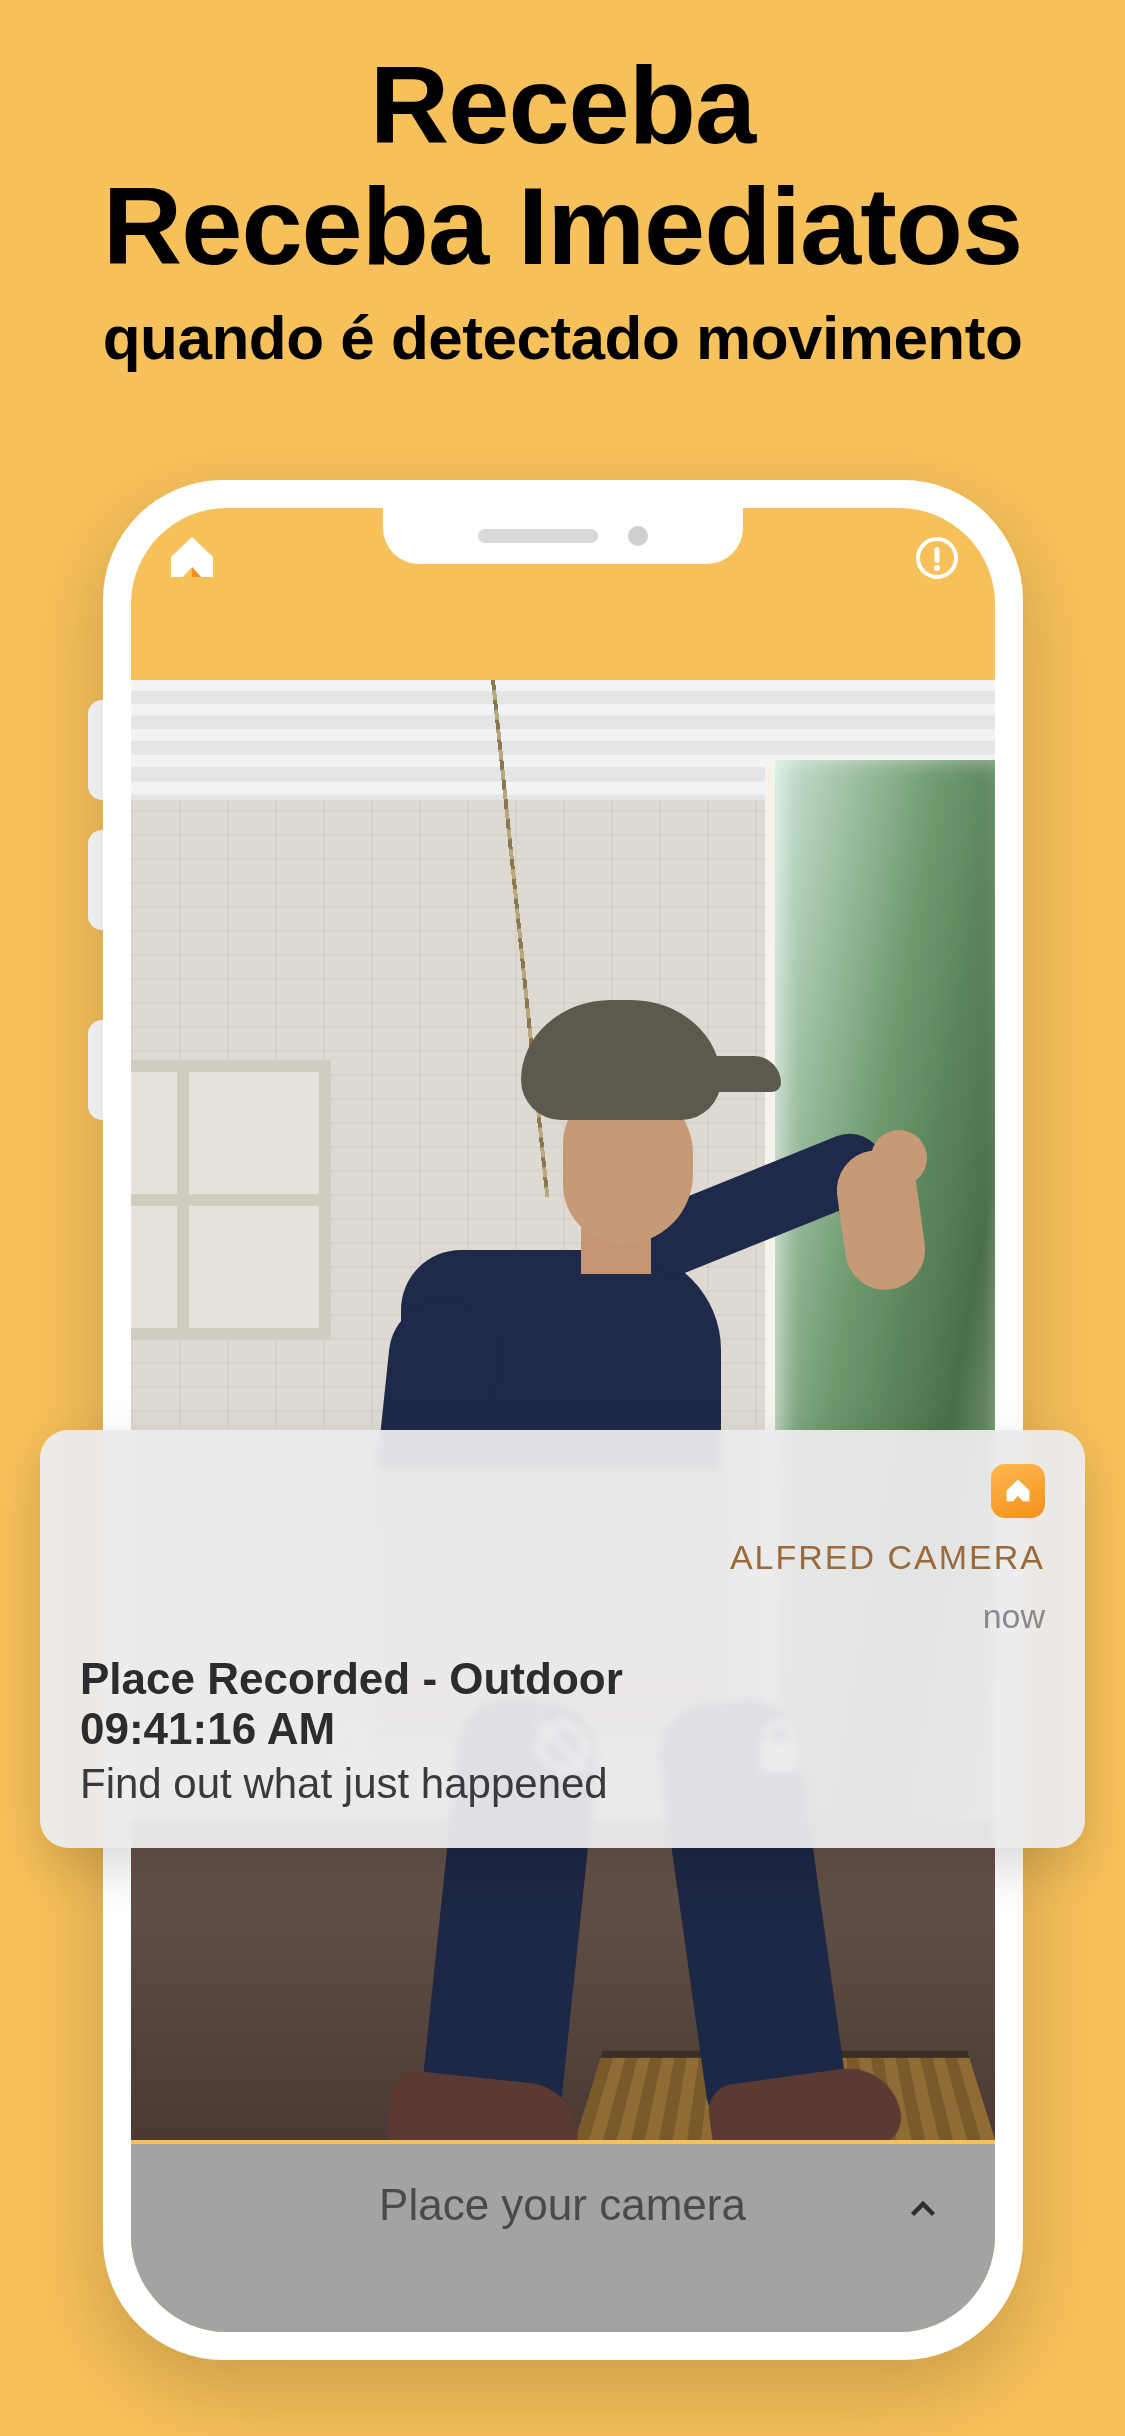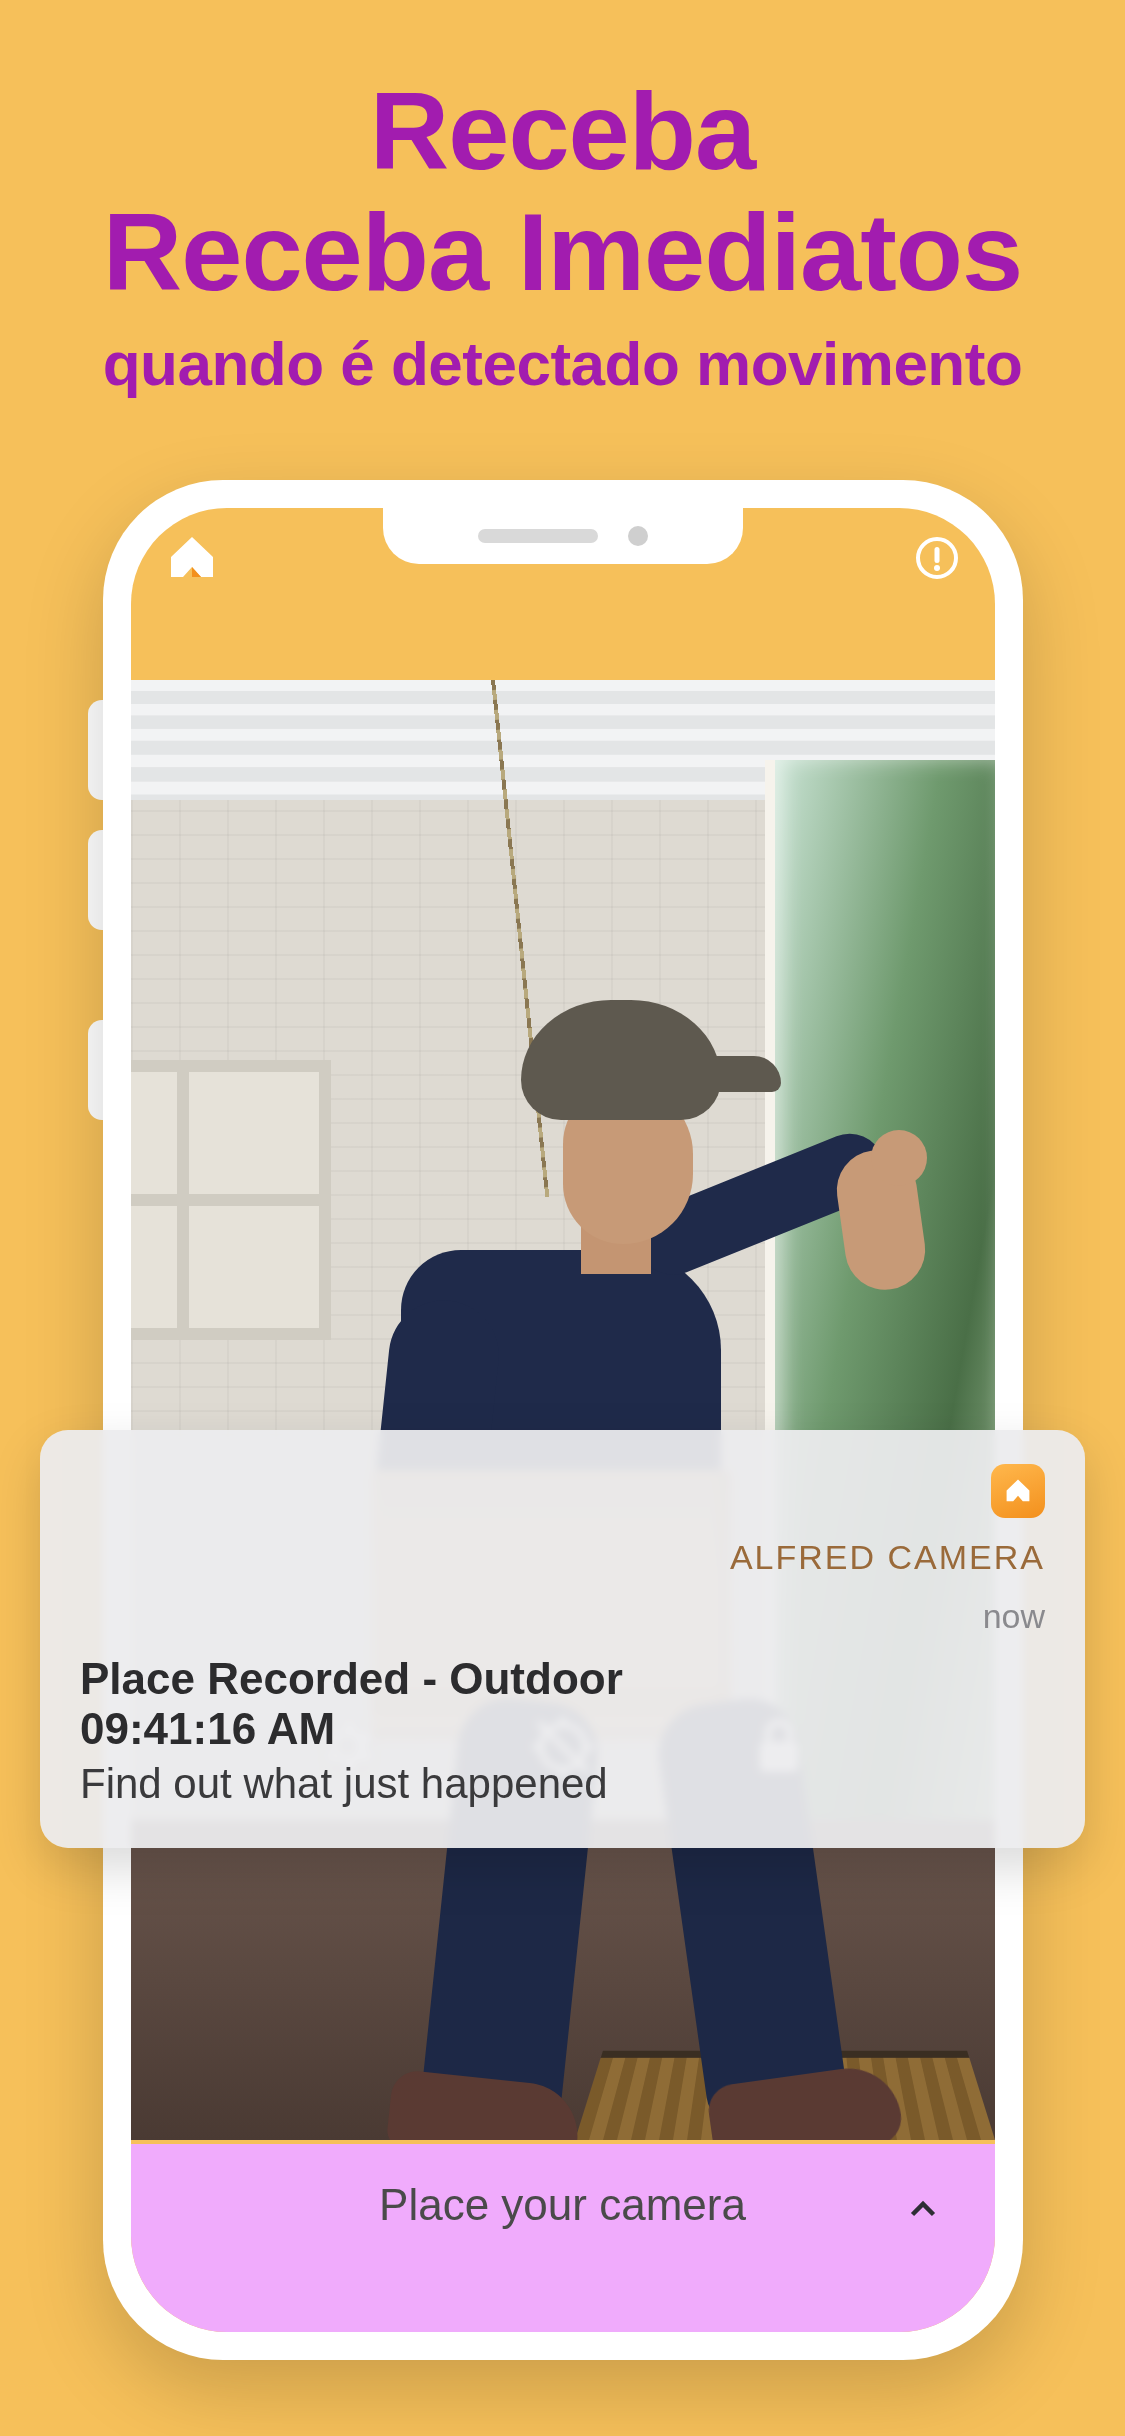--- a/index.html
+++ b/index.html
@@ -6,22 +6,22 @@
 body {
   width: 1125px;
   height: 2436px;
   background: #f6c05a;
   font-family: -apple-system, BlinkMacSystemFont, "Segoe UI", Helvetica, Arial, sans-serif;
   overflow: hidden;
   position: relative;
 }
 .promo-headline {
   text-align: center;
-  padding-top: 70px;
-  color: #a21caf;
+  padding-top: 44px;
+  color: #000000;
 }
 .promo-headline h1 {
   font-size: 110px;
   font-weight: 800;
   line-height: 1.1;
   letter-spacing: -1px;
 }
 .promo-headline h2 {
   font-size: 62px;
   font-weight: 600;
@@ -188,21 +188,21 @@
 .controls {
   position: absolute; bottom: 360px; left:0; right:0;
   display: flex; justify-content: center; gap: 150px;
   z-index: 30;
 }
 .controls .ic { width: 66px; height: 66px; color:#fff; filter: drop-shadow(0 2px 4px rgba(0,0,0,0.35)); cursor:pointer; }
 
 .bottom-bar {
   position: absolute; bottom: 0; left:0; right:0;
   height: 188px;
-  background: #f0abfc;
+  background: #a3a3a3;
   display: flex; align-items: flex-start; justify-content: center;
   padding-top: 36px;
   z-index: 30;
 }
 .bottom-bar .label{
   font-size: 44px; color: #4a4a4a; font-weight: 400;
 }
 .bottom-bar .chev{
   position:absolute; right:54px; top:48px; width:36px; height:36px;
 }

